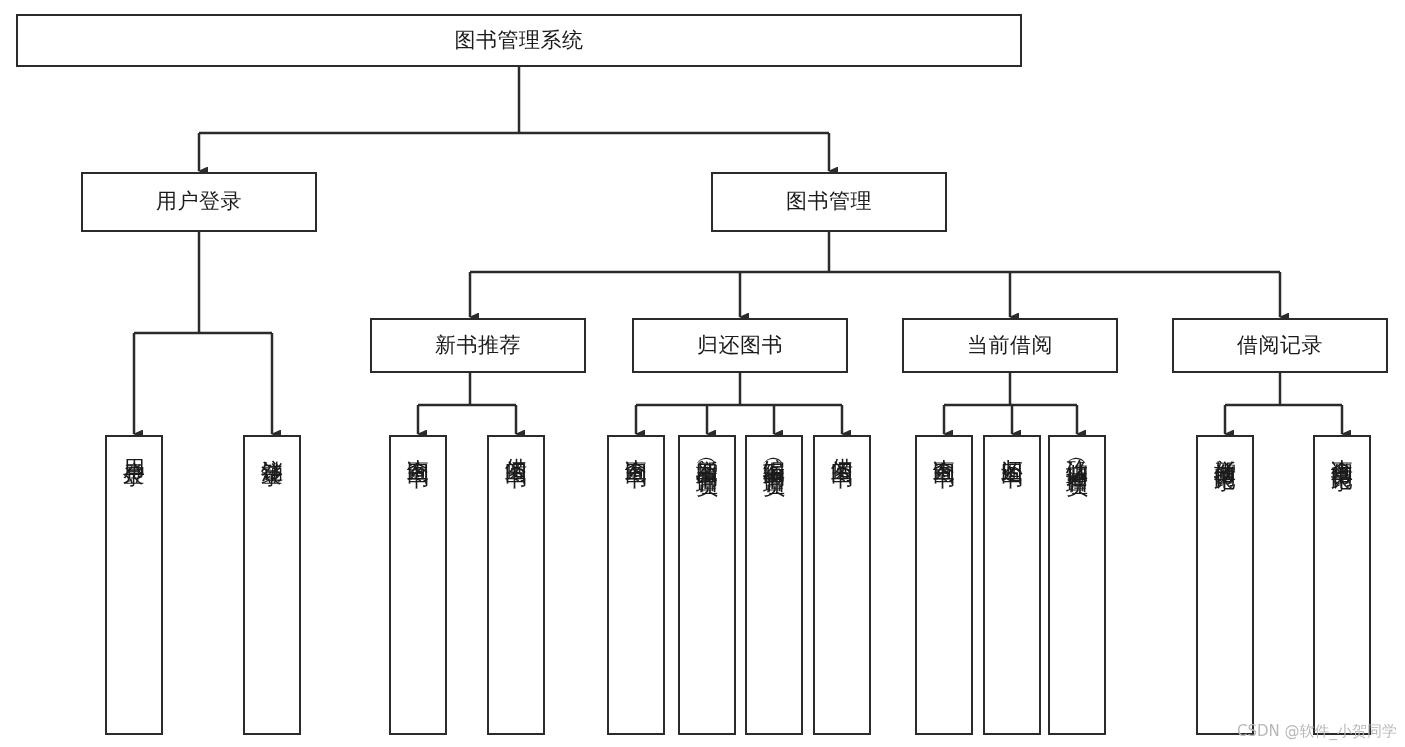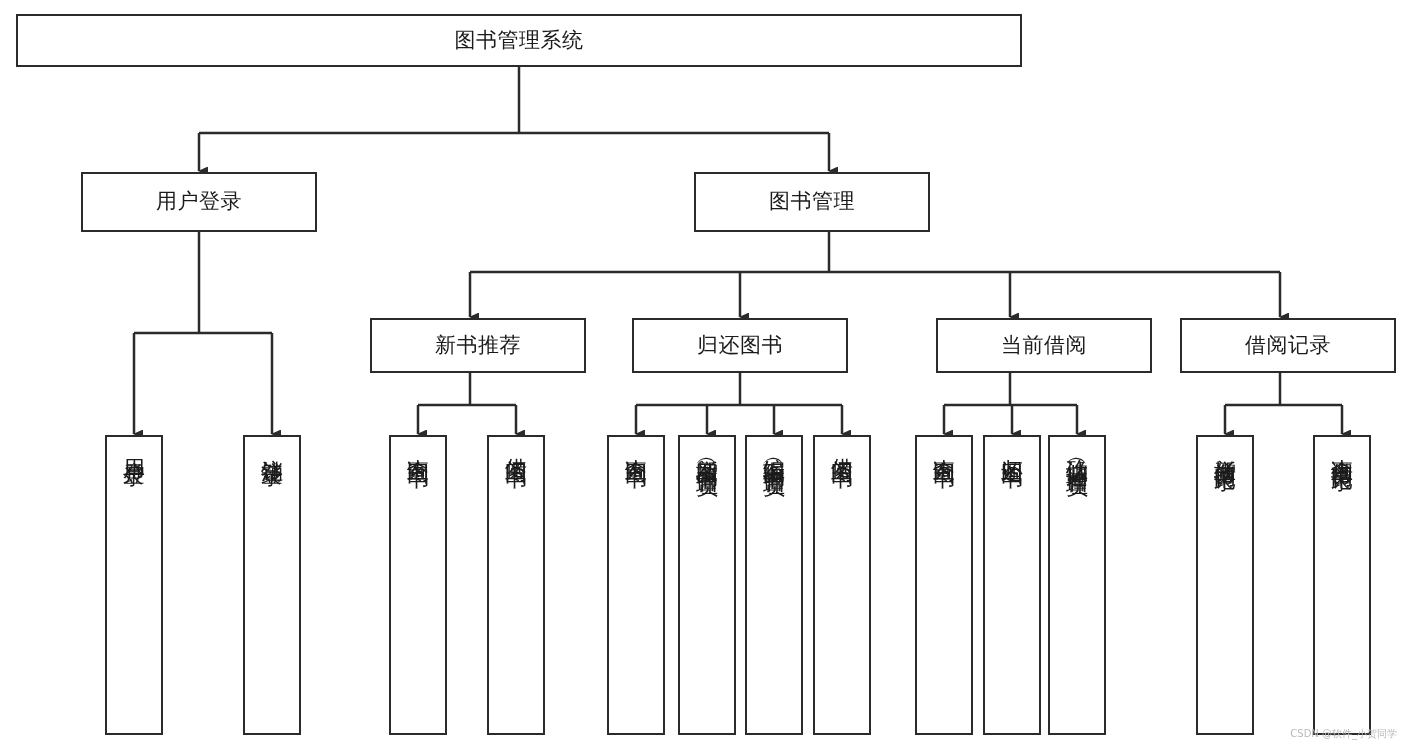--- a/index.html
+++ b/index.html
@@ -53,21 +53,21 @@
     writing-mode: vertical-rl;
     text-orientation: upright;
     font-size: 22px;
     letter-spacing: 2.5px;
     line-height: 1;
   }
   #watermark {
     position: absolute;
     right: 8px;
     bottom: 6px;
-    font-size: 10px;
+    font-size: 15px;
     color: #b9b9b9;
     z-index: 3;
     white-space: nowrap;
   }
 </style>
 </head>
 <body>
 
 <div id="diagram-root">
 
@@ -114,33 +114,33 @@
       </g>
   </svg>
 
   <div id="nodes-layer">
       <div class="node horizontal" style="left: 16px; top: 14px; width: 1006px; height: 53px;">
         <div class="node-label">图书管理系统</div>
       </div>
       <div class="node horizontal" style="left: 81px; top: 172px; width: 236px; height: 60px;">
         <div class="node-label">用户登录</div>
       </div>
-      <div class="node horizontal" style="left: 694px; top: 172px; width: 236px; height: 60px;">
+      <div class="node horizontal" style="left: 711px; top: 172px; width: 236px; height: 60px;">
         <div class="node-label">图书管理</div>
       </div>
       <div class="node horizontal" style="left: 362px; top: 318px; width: 216px; height: 55px; margin-left: 8px;">
         <div class="node-label">新书推荐</div>
       </div>
       <div class="node horizontal" style="left: 632px; top: 318px; width: 216px; height: 55px;">
         <div class="node-label">归还图书</div>
       </div>
-      <div class="node horizontal" style="left: 936px; top: 318px; width: 216px; height: 55px;">
+      <div class="node horizontal" style="left: 902px; top: 318px; width: 216px; height: 55px;">
         <div class="node-label">当前借阅</div>
       </div>
-      <div class="node horizontal" style="left: 1172px; top: 318px; width: 216px; height: 55px; margin-left: 8px;">
+      <div class="node horizontal" style="left: 1172px; top: 318px; width: 216px; height: 55px;">
         <div class="node-label">借阅记录</div>
       </div>
       <div class="node vertical" style="left: 105px; top: 435px; width: 58px; height: 300px;">
         <div class="node-label">用户登录</div>
       </div>
       <div class="node vertical" style="left: 243px; top: 435px; width: 58px; height: 300px;">
         <div class="node-label">注销登录</div>
       </div>
       <div class="node vertical" style="left: 389px; top: 435px; width: 58px; height: 300px;">
         <div class="node-label">查询图书</div>

